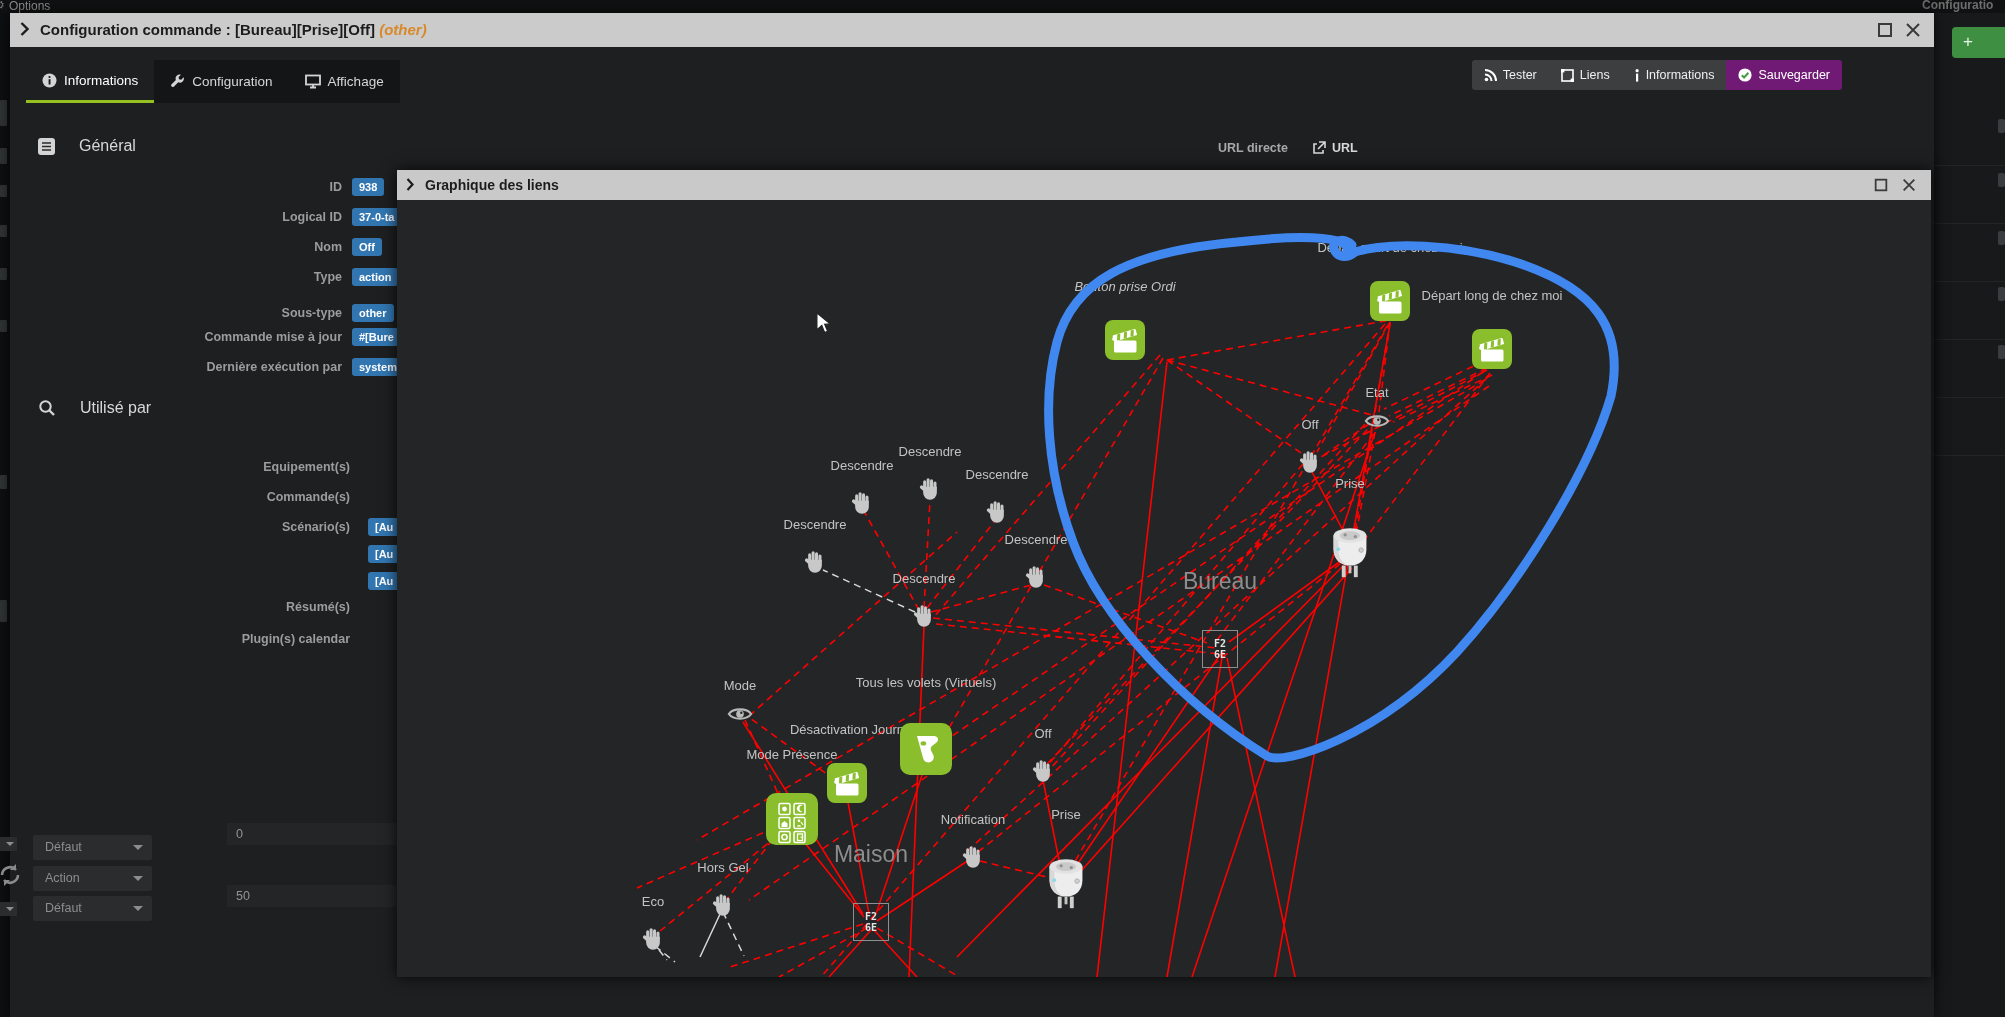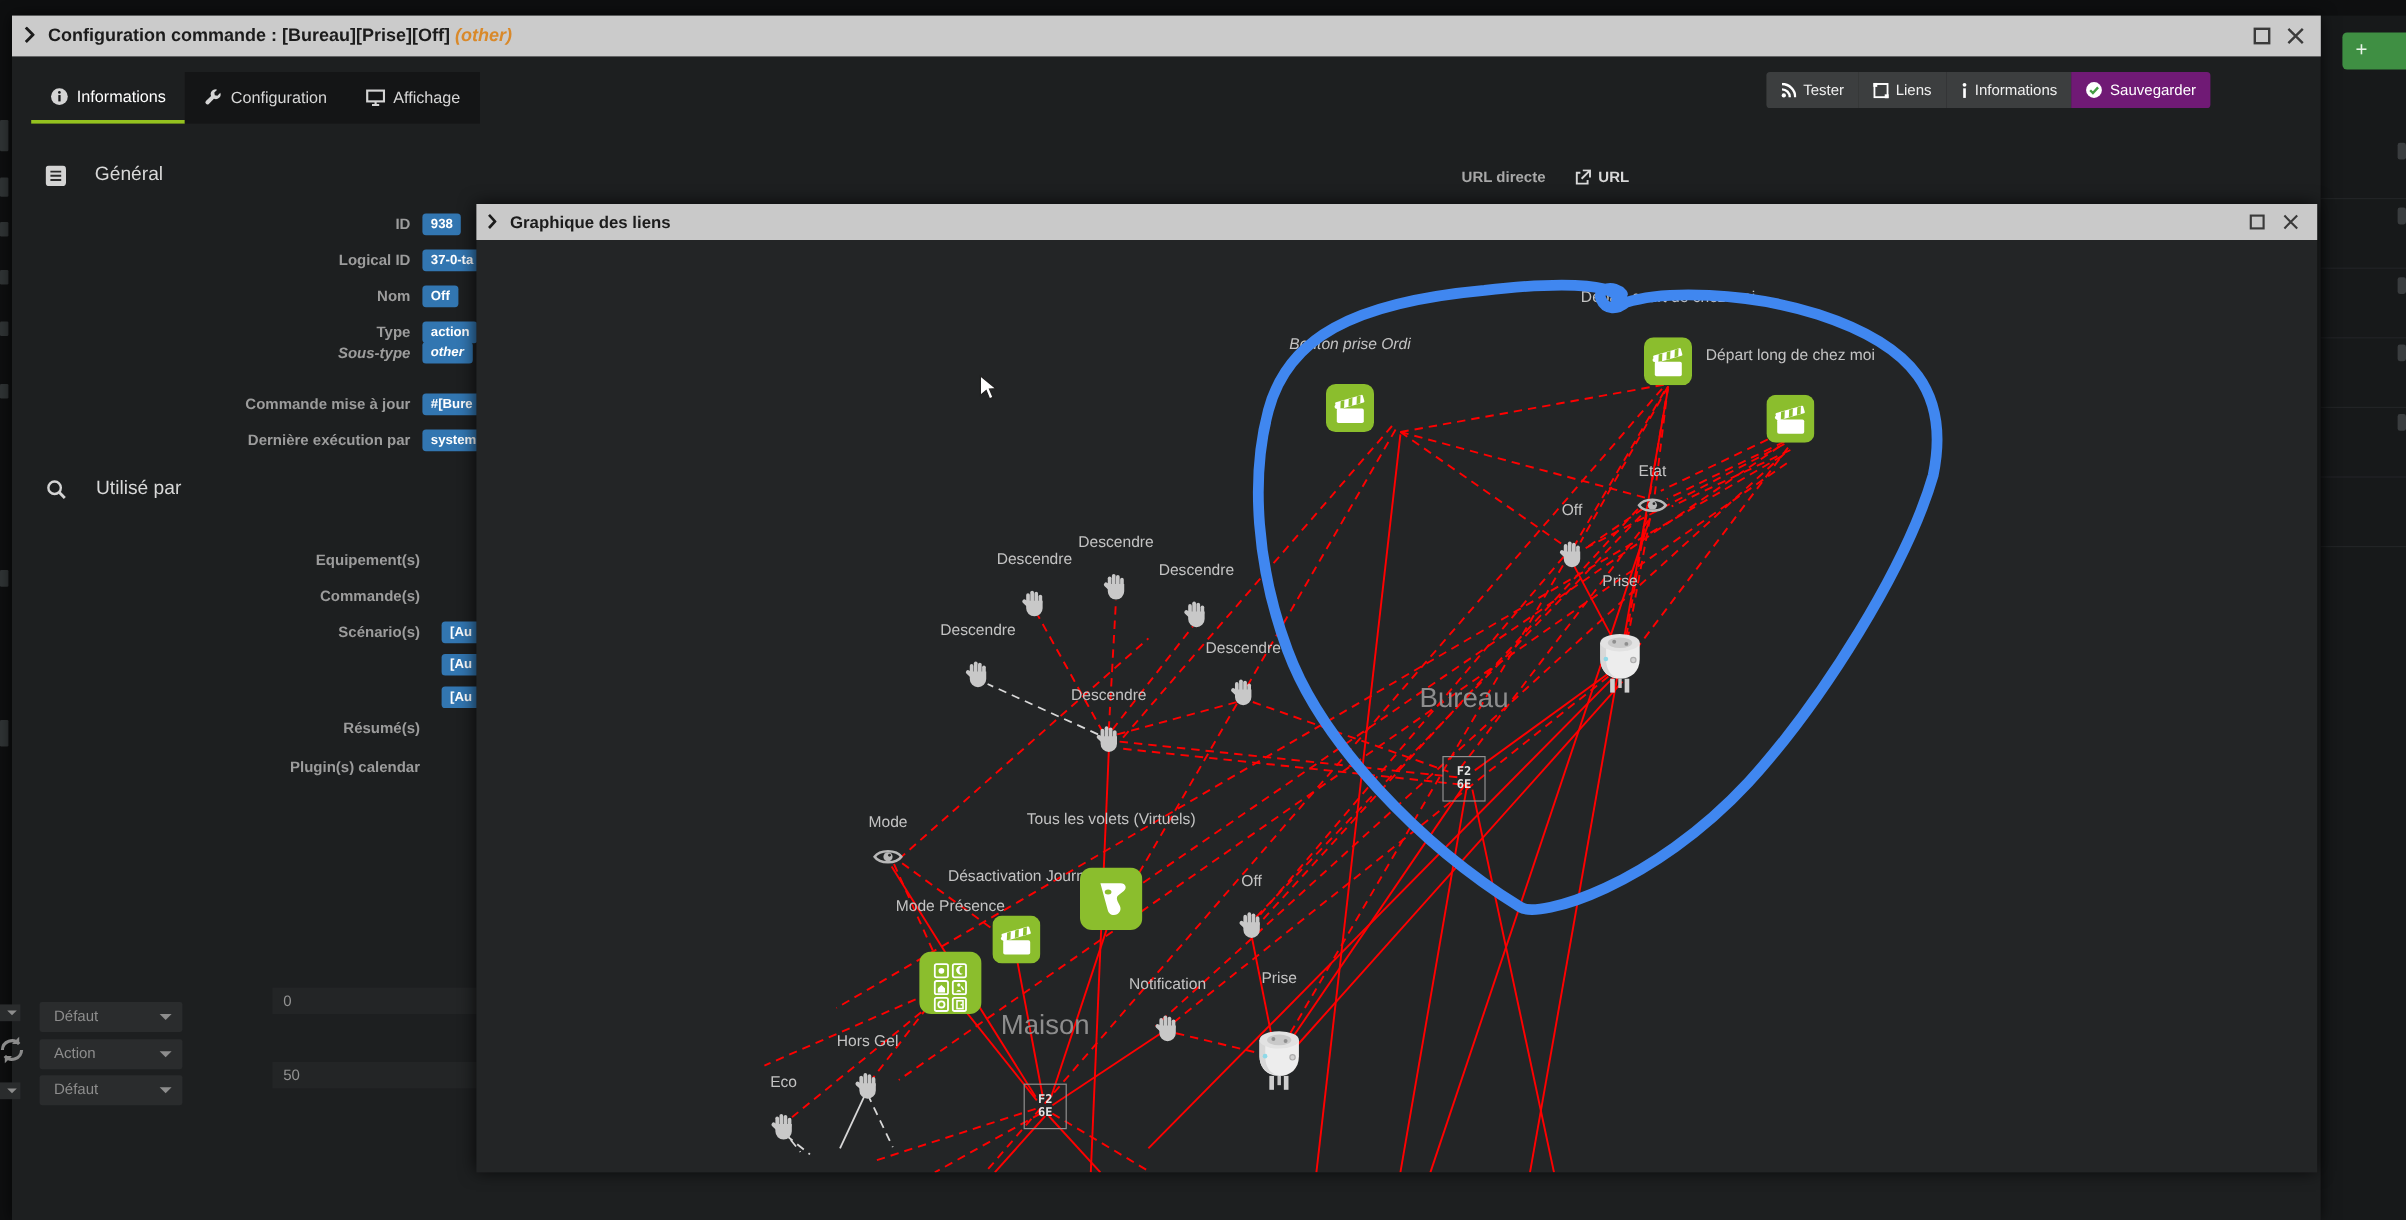--- a/index.html
+++ b/index.html
@@ -85,20 +85,25 @@
   .fbox{width:34px;height:36px;border:1px solid #8f8f8f;color:#e3e3e3;
         font-family:"DejaVu Sans Mono",monospace;font-size:10px;font-weight:bold;line-height:11px;
         display:flex;flex-direction:column;align-items:center;justify-content:center;}
   .cursor{position:absolute;left:418px;top:112px;z-index:30;}
 </style>
 </head>
 <body>
 
 <div class="stage">
 
+  <div class="abs top-strip">
+    <span class="opt-gear">⚙</span>
+    <span class="opt-text">Options</span>
+    <span class="tr-text">Configuratio</span>
+  </div>
 
   <div class="abs bg-right">
     <div class="add-btn">+</div>
     <div class="row" style="top:95px"></div>
       <div class="row" style="top:153px"></div>
     <div class="row" style="top:211px"></div>
       <div class="row" style="top:269px"></div>
     <div class="row" style="top:327px"></div>
       <div class="row" style="top:385px"></div>
     <div class="frag" style="top:106px"></div>
@@ -219,21 +224,21 @@
           <span class="fval" style="left:230px">37-0-ta</span>
         </div>
         <div class="frow" style="left: 112px; top: 225px; width: 280px;">
           <span class="flabel" style="right:60px">Nom</span>
           <span class="fval" style="left:230px">Off</span>
         </div>
         <div class="frow" style="left: 112px; top: 255px; width: 280px;">
           <span class="flabel" style="right:60px">Type</span>
           <span class="fval" style="left:230px">action</span>
         </div>
-        <div class="frow" style="left: 112px; top: 272px; width: 280px; font-style: italic;">
+        <div class="frow" style="left: 112px; top: 291px; width: 280px;">
           <span class="flabel" style="right:60px">Sous-type</span>
           <span class="fval" style="left:230px">other</span>
         </div>
         <div class="frow" style="left: 112px; top: 315px; width: 280px;">
           <span class="flabel" style="right:60px">Commande mise à jour</span>
           <span class="fval" style="left:230px">#[Bure</span>
         </div>
         <div class="frow" style="left: 112px; top: 345px; width: 280px;">
           <span class="flabel" style="right:60px">Dernière exécution par</span>
           <span class="fval" style="left:230px">system</span>

